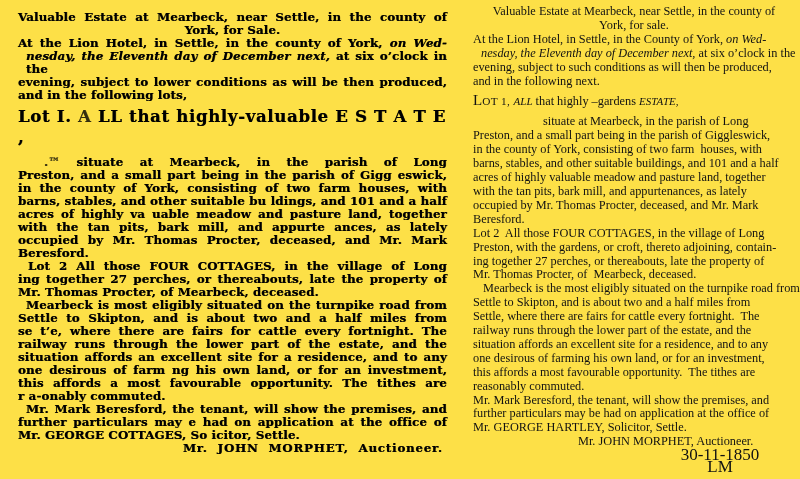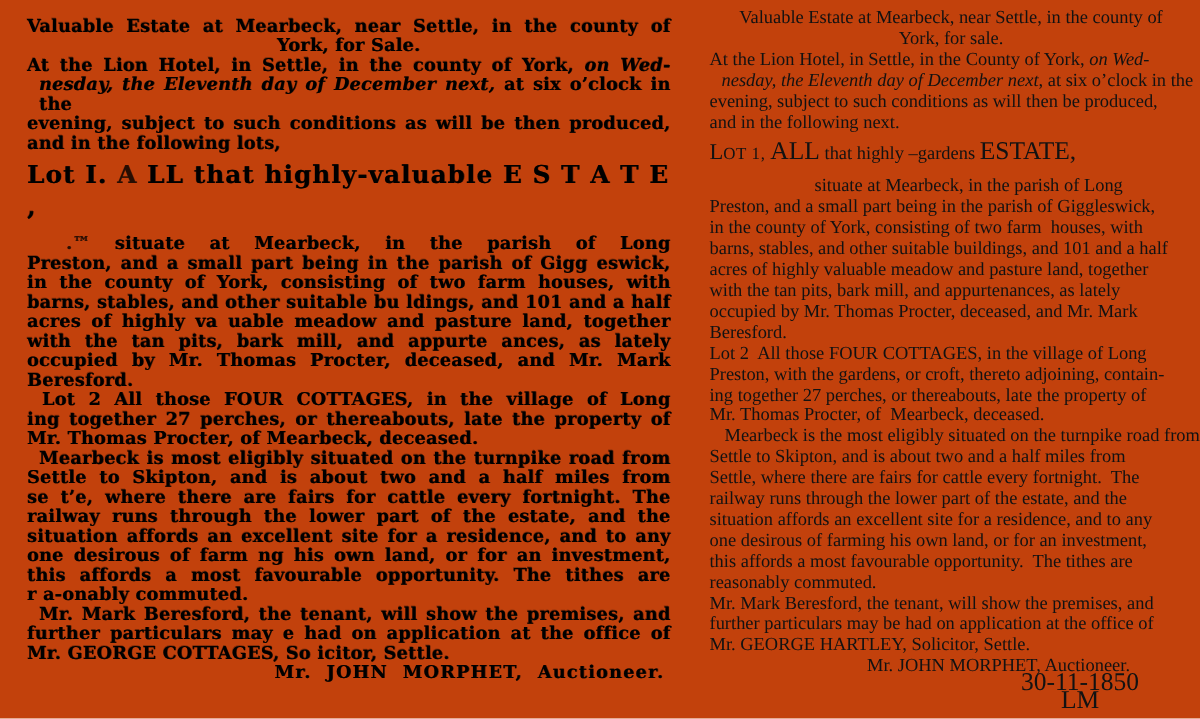--- a/index.html
+++ b/index.html
@@ -1,19 +1,19 @@
 <!DOCTYPE html>
 <html><head>
 <meta charset="utf-8">
 <style>
   * { margin:0; padding:0; box-sizing:border-box; }
   html,body { background:#ffffff; }
   .canvas {
     position:relative; width:800px; height:479px;
-    background:#c2410c; overflow:hidden;
+    background:#fde047; overflow:hidden;
   }
   .panel { position:absolute; }
 
   
   .panel-left {
     left:18px; top:11px; width:429px;
     font-family:"DejaVu Serif", serif;
     font-weight:700;
     font-size:11.8px; line-height:13px;
     color:#1c1c1c;
@@ -34,41 +34,41 @@
   .panel-right .line { white-space:pre; }
   .panel-right .line.h { line-height:19px; margin:3px 0 4px; }
 
   .line.c { text-align:center; white-space:normal; }
   .line.j { text-align:justify; text-align-last:justify; -moz-text-align-last:justify; }
   .line.mor { word-spacing:5px; letter-spacing:.8px; }
 
   .sg-i   { font-style:italic; }
   .sg-h   { font-size:16.5px; letter-spacing:.7px;margin-top:26px; }
   .sg-fade{ opacity:.8; }
-  .sg-b   { font-size:17px; }
+  .sg-b   { font-size:11px;font-style:italic; }
   .sg-bl  { font-size:15px; }
   .sg-scs { font-size:11.3px; letter-spacing:.4px;text-align:right; }
 
   .footer {
     position:absolute; left:655px; top:449px; width:130px;
     text-align:center;
     font-family:"Liberation Serif", serif;
     font-size:17px; line-height:11.5px; color:#121212;
   }
 </style>
 </head>
 <body>
 
 <div class="canvas">
   <div class="panel panel-left">
       <div class="line j"><span class="sg-n">Valuable Estate at Mearbeck, near Settle, in the county of</span></div>
       <div class="line c"><span class="sg-n">York, for Sale.</span></div>
       <div class="line j"><span class="sg-n">At the Lion Hotel, in Settle, in the county of York, </span><span class="sg-i">on Wed-</span></div>
       <div class="line j" style="padding-left: 8px;"><span class="sg-i">nesday, the Eleventh day of December next,</span><span class="sg-n"> at six o’clock in the</span></div>
-      <div class="line j"><span class="sg-n">evening, subject to such conditions as will be then produced,</span></div>
+      <div class="line j"><span class="sg-n">evening, subject to lower conditions as will be then produced,</span></div>
       <div class="line"><span class="sg-n">and in the following lots,</span></div>
       <div class="line h"><span class="sg-h">Lot I.  </span><span class="sg-h sg-fade">A</span><span class="sg-h"> LL that highly-valuable </span><span class="sg-h">E S T A T E ,</span></div>
       <div class="line j" style="padding-left: 26px;"><span class="sg-fade">.™</span><span class="sg-n">  situate at Mearbeck, in the parish of Long</span></div>
       <div class="line j"><span class="sg-n">Preston, and a small part being in the parish of Gigg eswick,</span></div>
       <div class="line j"><span class="sg-n">in the county of York, consisting of two farm houses, with</span></div>
       <div class="line j"><span class="sg-n">barns, stables, and other suitable bu ldings, and 101 and a half</span></div>
       <div class="line j"><span class="sg-n">acres of highly va uable meadow and pasture land, together</span></div>
       <div class="line j"><span class="sg-n">with the tan pits, bark mill, and appurte ances, as lately</span></div>
       <div class="line j"><span class="sg-n">occupied by Mr. Thomas Procter, deceased, and Mr. Mark</span></div>
       <div class="line"><span class="sg-n">Beresford.</span></div>

